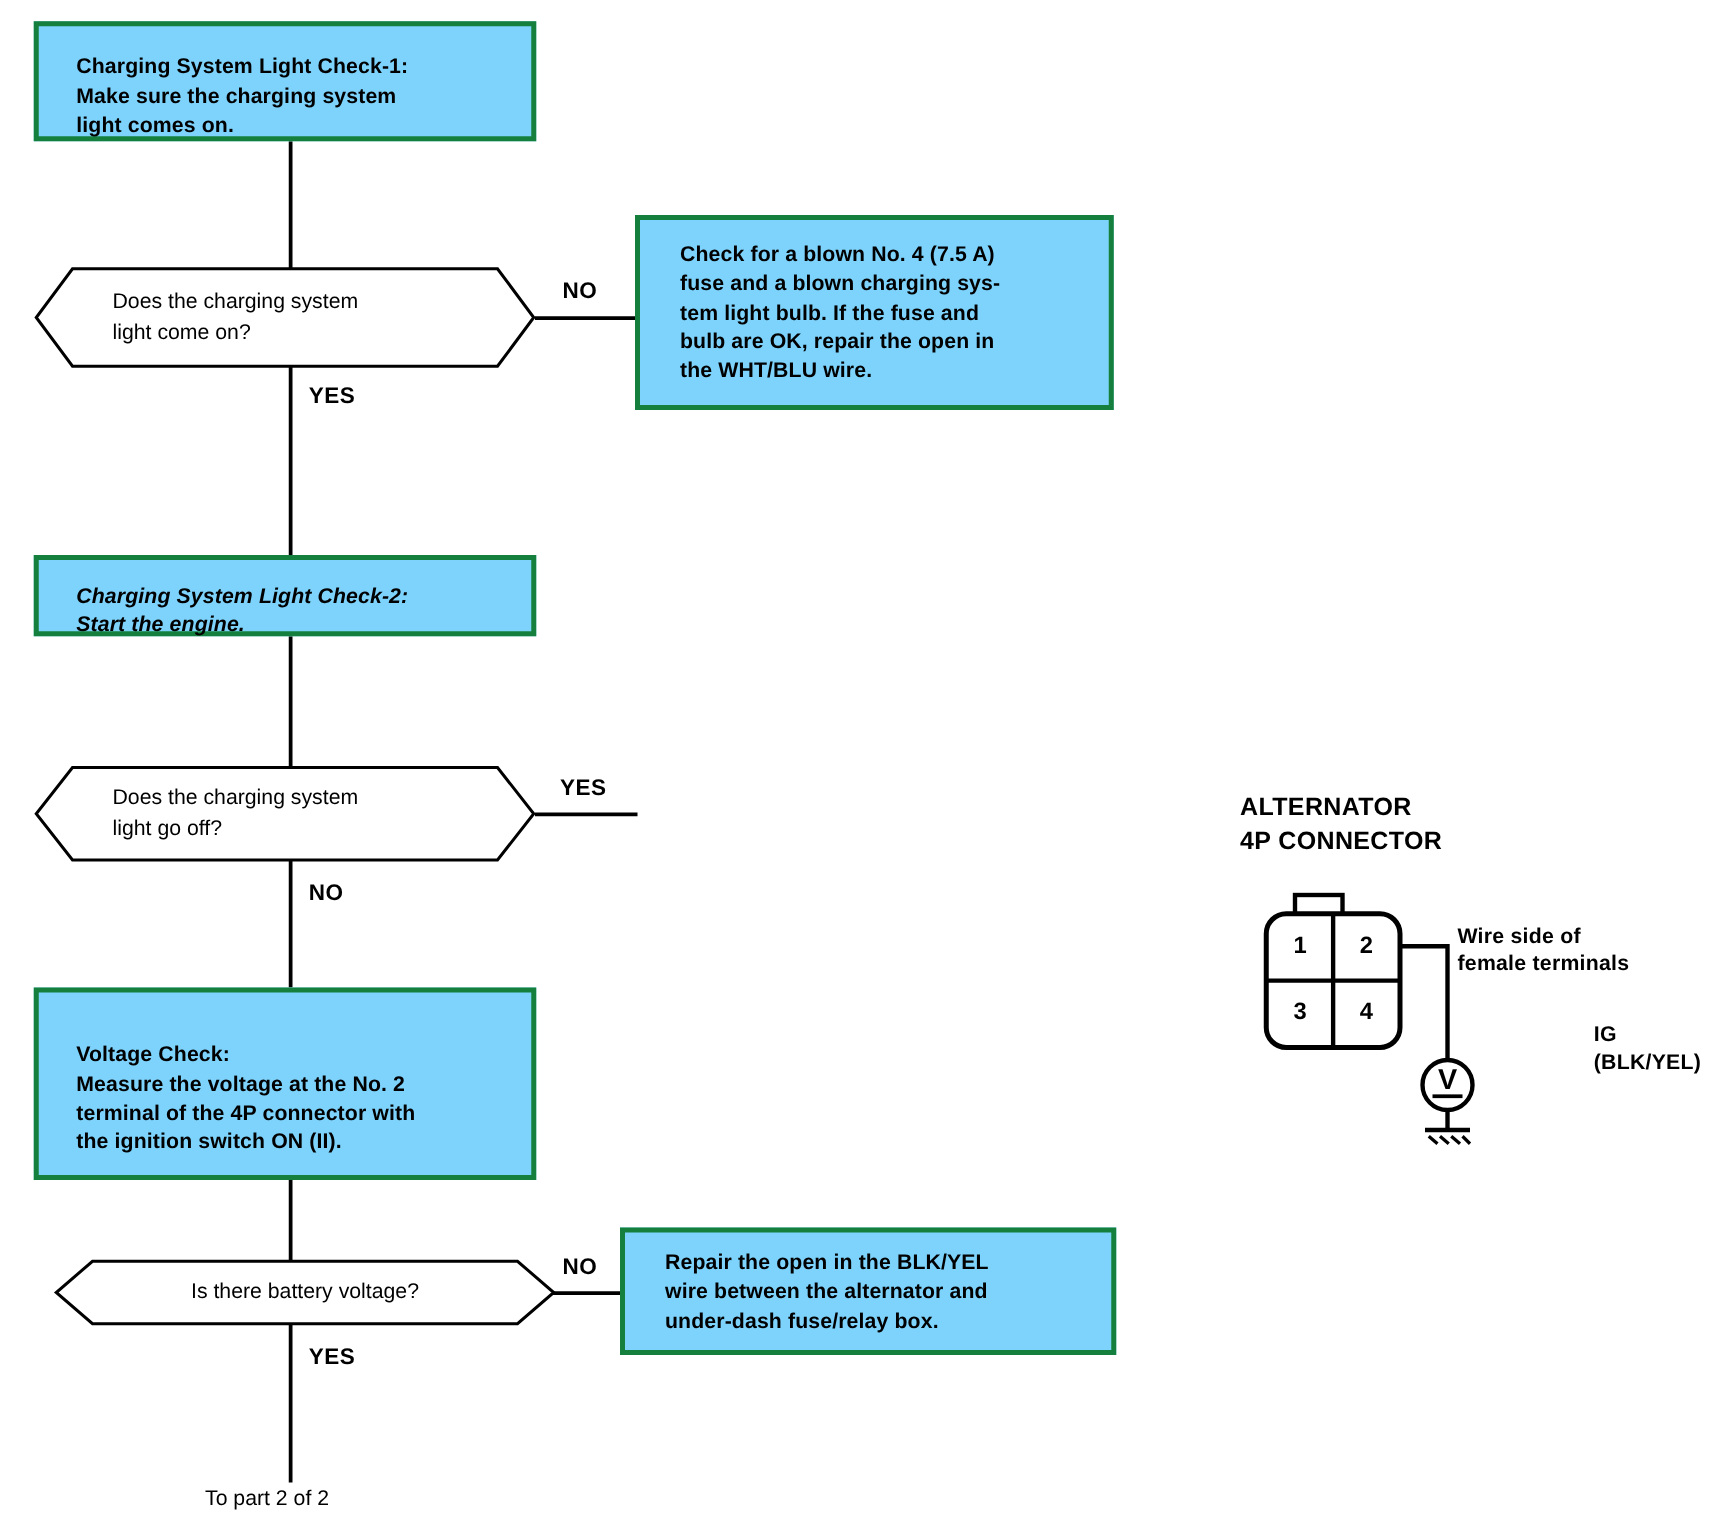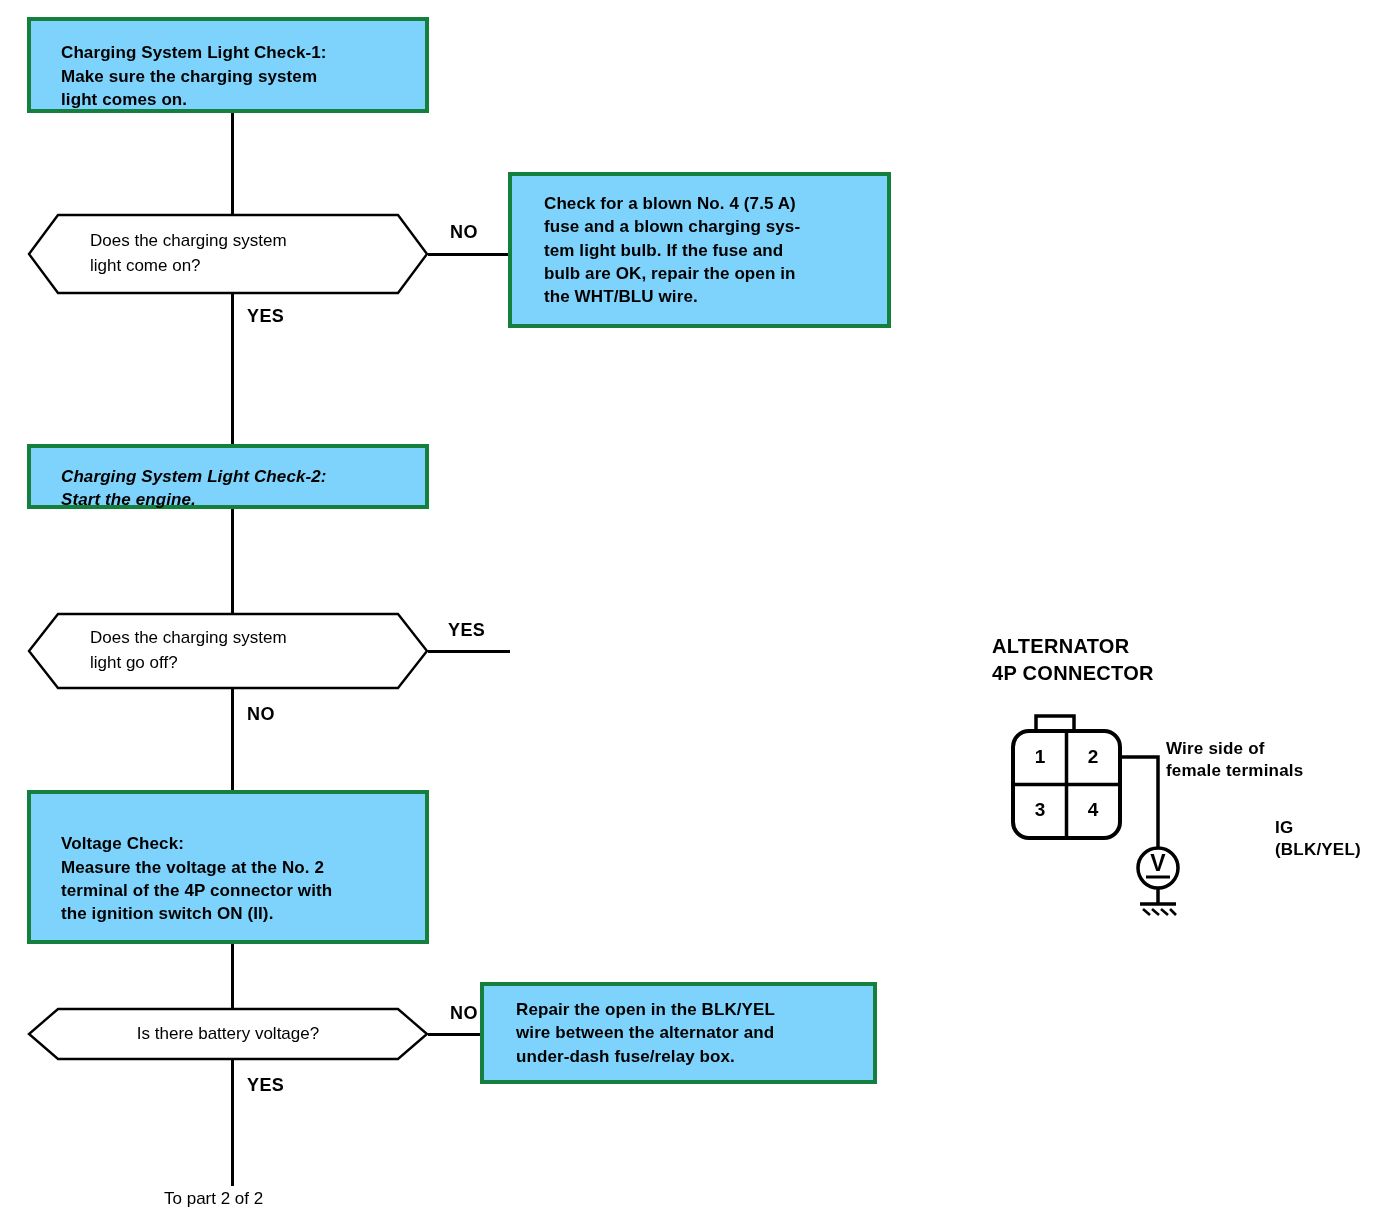--- a/index.html
+++ b/index.html
@@ -182,30 +182,30 @@
 
 
   <div class="box bold" style="left:27px; top:790px; width:402px; height:154px;">
     <div class="txt">
       <span class="hdr">Voltage Check:</span><span>Measure the voltage at the No. 2
 terminal of the 4P connector with
 the ignition switch ON (II).</span>
     </div>
   </div>
 
-  <div class="hex center" style="left:28px; top:1008px; width:400px; height:52px;">
+  <div class="hex center" style="left:44px; top:1008px; width:400px; height:52px;">
     <svg width="400" height="52" viewBox="0 0 400 52" aria-hidden="true">
       <polygon points="30,1 370,1 399,26 370,51 30,51 1,26" fill="#ffffff" stroke="#000000" stroke-width="2.4"></polygon>
     </svg>
     <div class="htxt">Is there battery voltage?</div>
   </div>
   <div class="blabel" style="left:450px; top:1003px;">NO</div>
   <div class="blabel" style="left:247px; top:1075px;">YES</div>
 
-  <div class="box bold" style="left:480px; top:982px; width:397px; height:102px;">
+  <div class="box bold" style="left:496px; top:982px; width:397px; height:102px;">
     <div class="txt" style="left:32px;">Repair the open in the BLK/YEL
 wire between the alternator and
 under-dash fuse/relay box.</div>
   </div>
 
   <div class="caption" style="left:164px; top:1189px;">To part 2 of 2</div>
 
   <div class="heading" style="left:992px; top:633px;">ALTERNATOR
 4P CONNECTOR</div>
 

